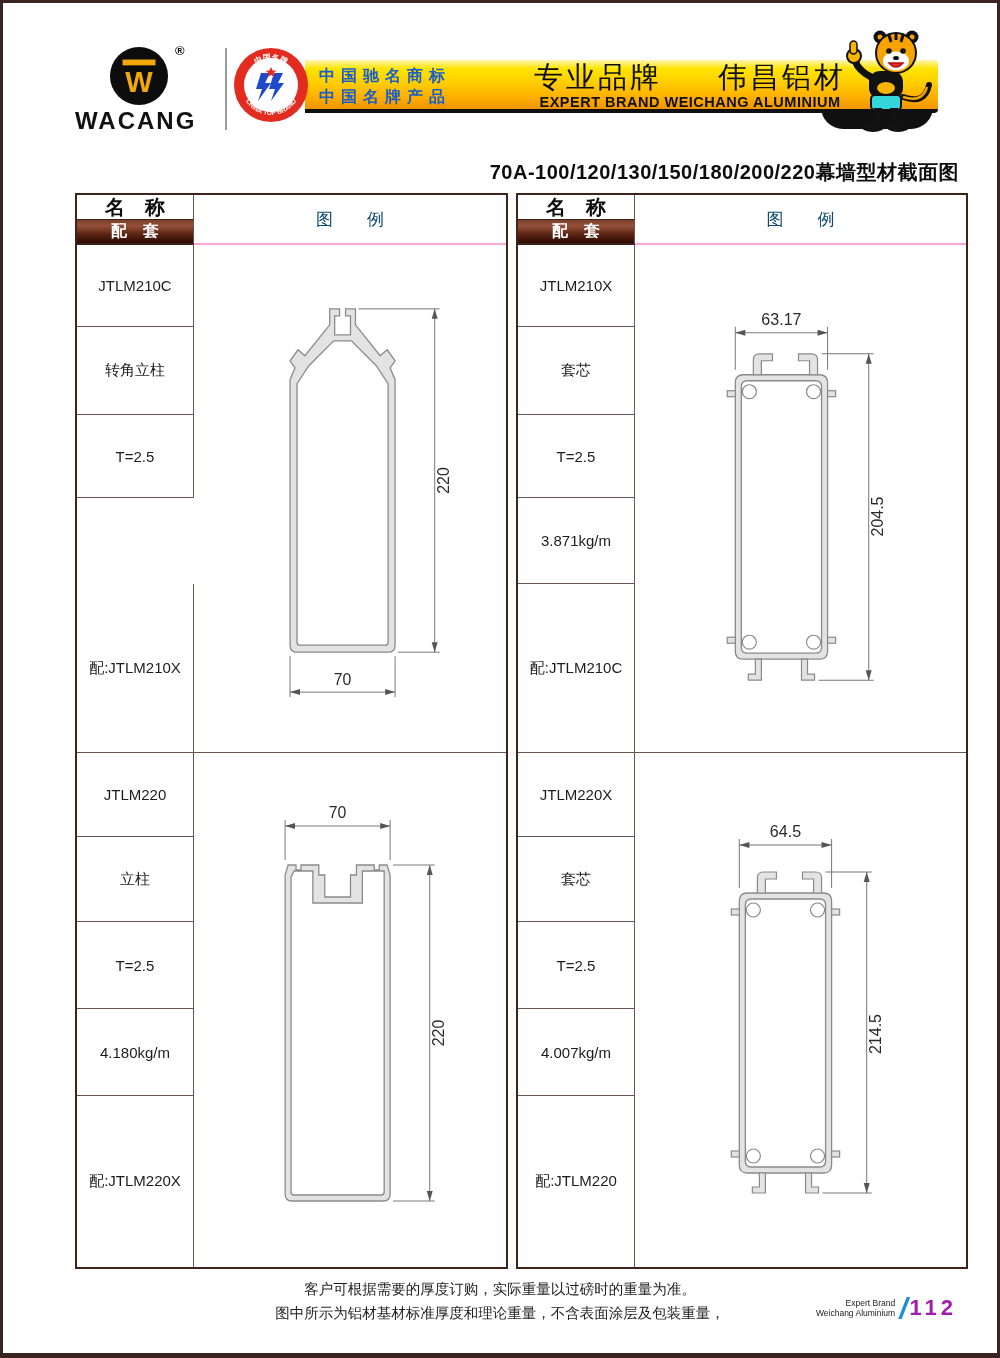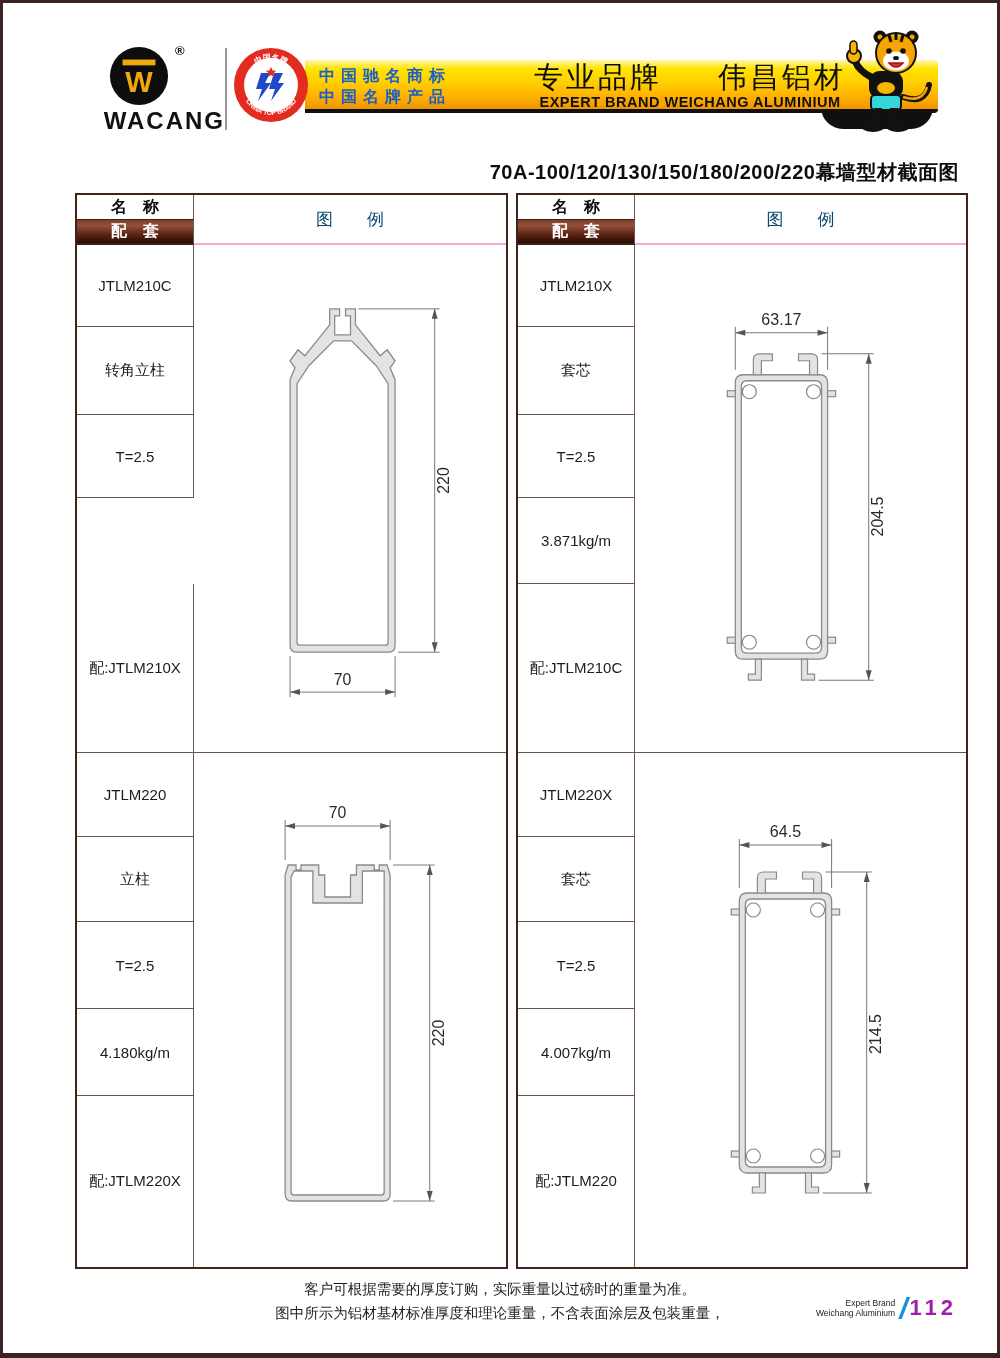--- a/index.html
+++ b/index.html
@@ -5,21 +5,21 @@
   * { margin:0; padding:0; box-sizing:border-box; }
   html,body { background:#888; }
   body { font-family:"Liberation Sans", sans-serif; }
   .page { position:relative; width:1000px; height:1358px; margin:0 auto; background:#fff;
           border:3px solid #3a2422; border-bottom:5px solid #3a2422; overflow:hidden; }
 
   
   .logo-block { position:absolute; left:72px; top:40px; width:150px; height:92px; }
   .logo-circle { position:absolute; left:33px; top:2px; width:62px; height:62px; }
   .reg-mark { position:absolute; left:100px; top:0; font-size:13px; font-weight:bold; color:#111; }
-  .logo-text { position:absolute; left:0; top:64px; width:150px; text-align:right;
+  .logo-text { position:absolute; left:0; top:64px; width:150px; text-align:left;
                font-size:24px; font-weight:bold; letter-spacing:2px; color:#111; }
   .header-divider { position:absolute; left:222px; top:45px; width:2px; height:82px; background:#9a9a9a; }
 
   .gold-bar { position:absolute; left:302px; top:57px; width:633px; height:53px;
               background:linear-gradient(180deg,#fff6b0 0%,#ffe400 18%,#ffcf00 45%,#ffb000 75%,#ef9400 100%);
               border-bottom:4px solid #101010; border-radius:0 4px 4px 0; z-index:1; }
   .bar-swoosh { position:absolute; left:818px; top:104px; width:112px; height:22px;
                 background:#101010; border-radius:0 0 56px 56px; z-index:0; }
   .claims { position:absolute; left:14px; top:5px; width:195px; color:#1a5ec9; font-weight:bold;
             font-size:16px; letter-spacing:6px; line-height:21px; white-space:nowrap; }
@@ -37,21 +37,21 @@
   
   .spec-table { position:absolute; top:190px; display:grid; background:#fff;
                 grid-template-columns:117px 1fr;
                 grid-template-rows:25px 25px 82px 88px 83px 86px 169px 84px 85px 87px 87px 171px;
                 border:2px solid #3f221a; }
   .spec-table.left  { left:72px;  width:433px; }
   .spec-table.right { left:513px; width:452px; }
 
   .cell { display:flex; align-items:center; justify-content:center; background:#fff;
           font-size:15px; color:#1c1c1c; border-right:1px solid #6a554e; border-bottom:1px solid #6a554e; }
-  .name-hdr   { grid-area:1/1; font-weight:bold; font-size:16px; color:#0d0d0d; border-bottom:1px solid #3f221a; }
+  .name-hdr   { grid-area:1/1; font-weight:bold; font-size:20px; color:#0d0d0d; border-bottom:1px solid #3f221a; }
   .mate-hdr   { grid-area:2/1; font-weight:bold; font-size:16px; color:#fff;
                 background:linear-gradient(180deg,#7a4028 0%,#94503a 25%,#5c2413 62%,#2b0b03 100%);
                 border-bottom:2px solid #3f221a; }
   .legend-hdr { grid-row:1 / span 2; grid-column:2; font-size:17px; color:#0c4a6e;
                 border-right:none; border-bottom:2px solid #f9a8d4; }
   .r3{grid-area:3/1} .r4{grid-area:4/1} .r5{grid-area:5/1} .r6{grid-area:6/1} .r7{grid-area:7/1}
   .r8{grid-area:8/1} .r9{grid-area:9/1} .r10{grid-area:10/1} .r11{grid-area:11/1}
   .r12{grid-area:12/1; border-bottom:none}
   .drawing { grid-column:2; border-right:none; padding:0; }
   .d1 { grid-row:3 / span 5; }

